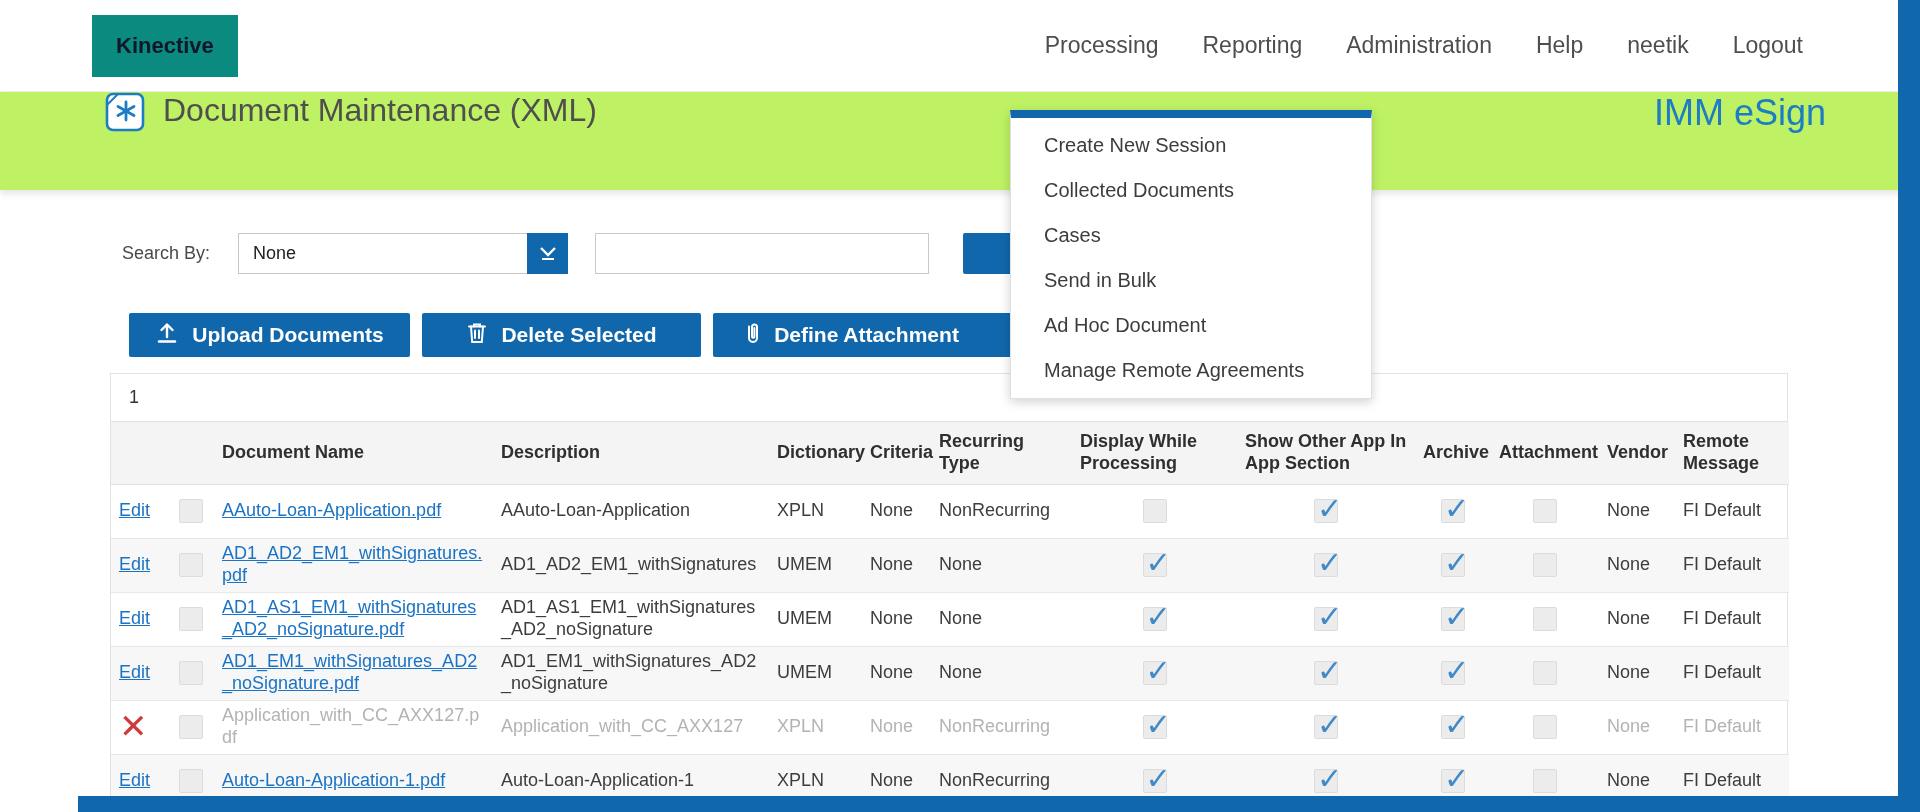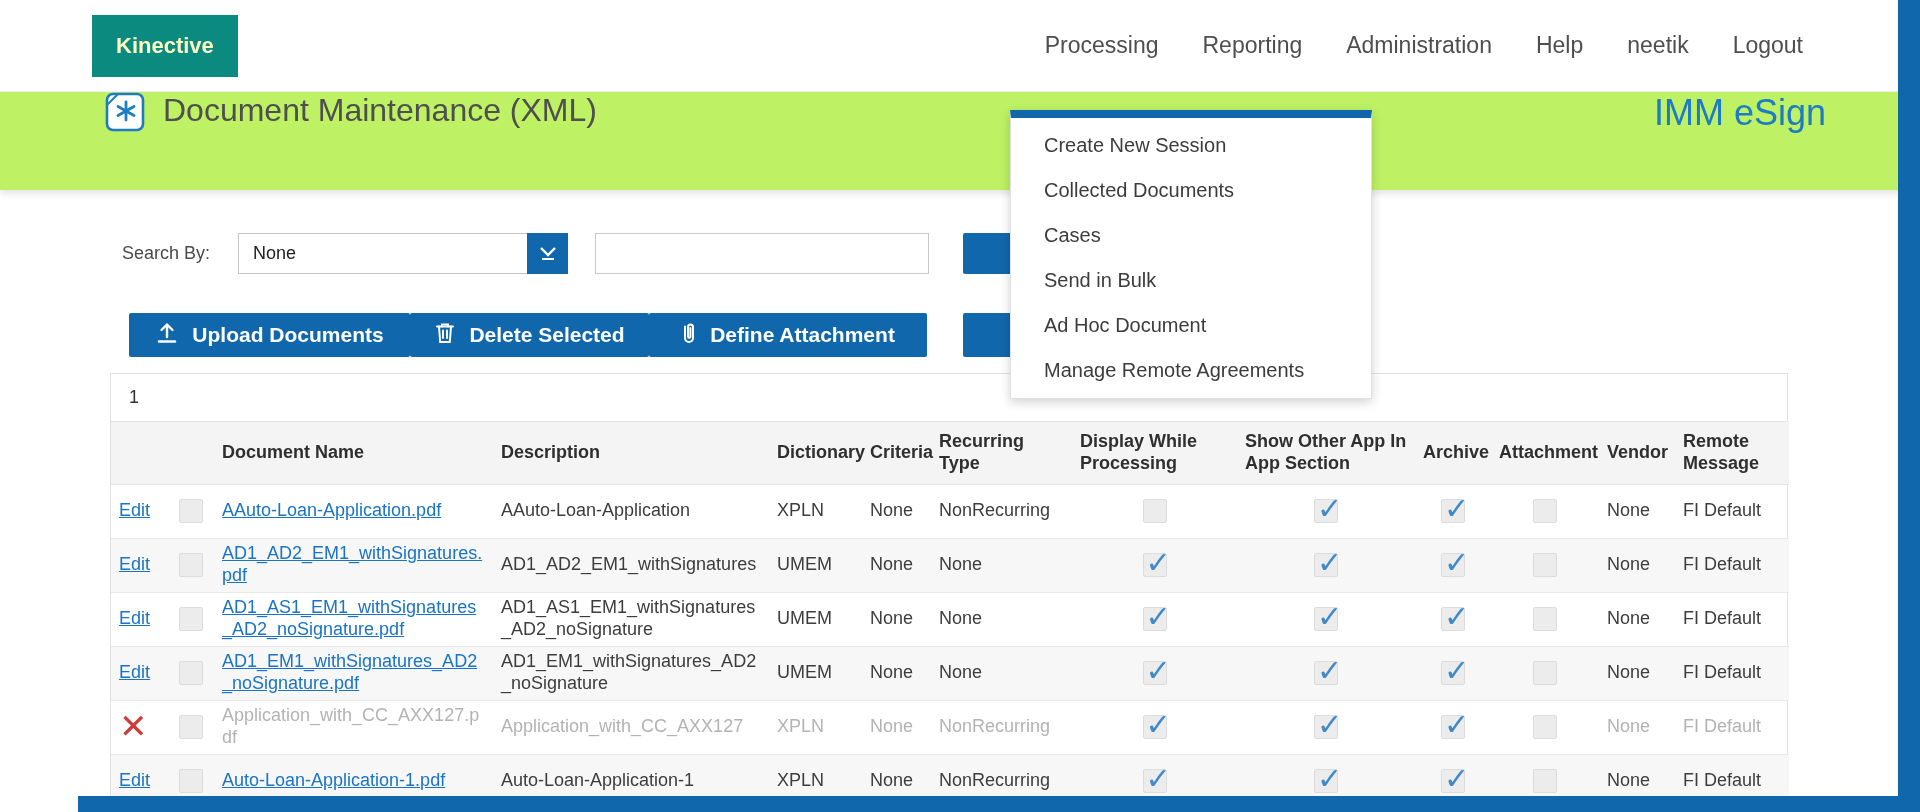--- a/index.html
+++ b/index.html
@@ -3,21 +3,21 @@
 <meta charset="utf-8">
 <style>
   *{margin:0;padding:0;box-sizing:border-box}
   html,body{width:1920px;height:812px;overflow:hidden;background:#fff;
     font-family:"Liberation Sans",sans-serif}
   .app{position:relative;width:1920px;height:812px;background:#fff}
 
   
   .topbar{display:flex;align-items:center;height:92px;padding-left:92px;background:#fff;
     border-bottom:1px solid #f1f1f1}
-  .logo{background:#0b8a80;color:#fef9c3;font-weight:bold;font-size:22px;
+  .logo{background:#0b8a80;color:#0f172a;font-weight:bold;font-size:22px;
     padding:18px 24px;cursor:pointer}
   .mainnav{margin-left:auto;display:flex;gap:44px;padding-right:117px;
     font-size:23px;color:#4e4e4e}
   .nav-item{cursor:pointer;white-space:nowrap}
 
   
   .pageband{display:flex;align-items:flex-start;height:98px;padding:0 94px 0 105px;background:#bef264;
     box-shadow:0 4px 7px rgba(0,0,0,.10);position:relative;z-index:5}
   .doc-icon{margin-right:18px;display:inline-flex}
   .page-title{font-size:32px;font-weight:400;color:#4f4f4f}
@@ -27,25 +27,25 @@
   .search-row{display:flex;align-items:center;margin:43px 0 0 122px}
   .search-label{font-size:18px;color:#4a4a4a;margin-right:28px}
   .select{position:relative;width:330px;height:41px;border:1px solid #c6c6c6;background:#fff;
     display:flex;align-items:center;padding-left:14px;font-size:18px;color:#222;cursor:pointer}
   .select-btn{position:absolute;right:-1px;top:-1px;width:41px;height:41px;background:#1167ac;
     display:flex;align-items:center;justify-content:center;cursor:pointer}
   .search-input{width:334px;height:41px;border:1px solid #c9c9c9;margin-left:27px;
     font-size:18px;padding:0 12px;color:#333;outline:none}
 
   
-  .toolbar{display:flex;gap:0;margin:39px 0 0 129px}
+  .toolbar{display:flex;gap:12px;margin:39px 0 0 129px}
   .btn{height:44px;display:flex;align-items:center;justify-content:center;gap:13px;
     background:#1167ac;color:#fff;font-weight:bold;font-size:21px;border:none;
     border-radius:2px;cursor:pointer;font-family:"Liberation Sans",sans-serif}
-  .btn-upload{width:281px}.btn-delete{width:239px}.btn-define{width:278px}
+  .btn-upload{width:281px}.btn-delete{width:279px}.btn-define{width:278px}
 
   
   .hidden-btn{position:absolute;background:#1167ac;z-index:1;border-radius:2px;cursor:pointer}
   .sliver-search{left:963px;top:233px;width:120px;height:41px}
   .sliver-toolbar{left:963px;top:313px;width:130px;height:44px}
 
   
   .dropdown{position:absolute;left:1010px;top:110px;width:362px;z-index:20;background:#fff;
     border:1px solid #e0e0e0;border-top:8px solid #1167ac;
     box-shadow:0 3px 10px rgba(0,0,0,.18);padding:5px 0}

